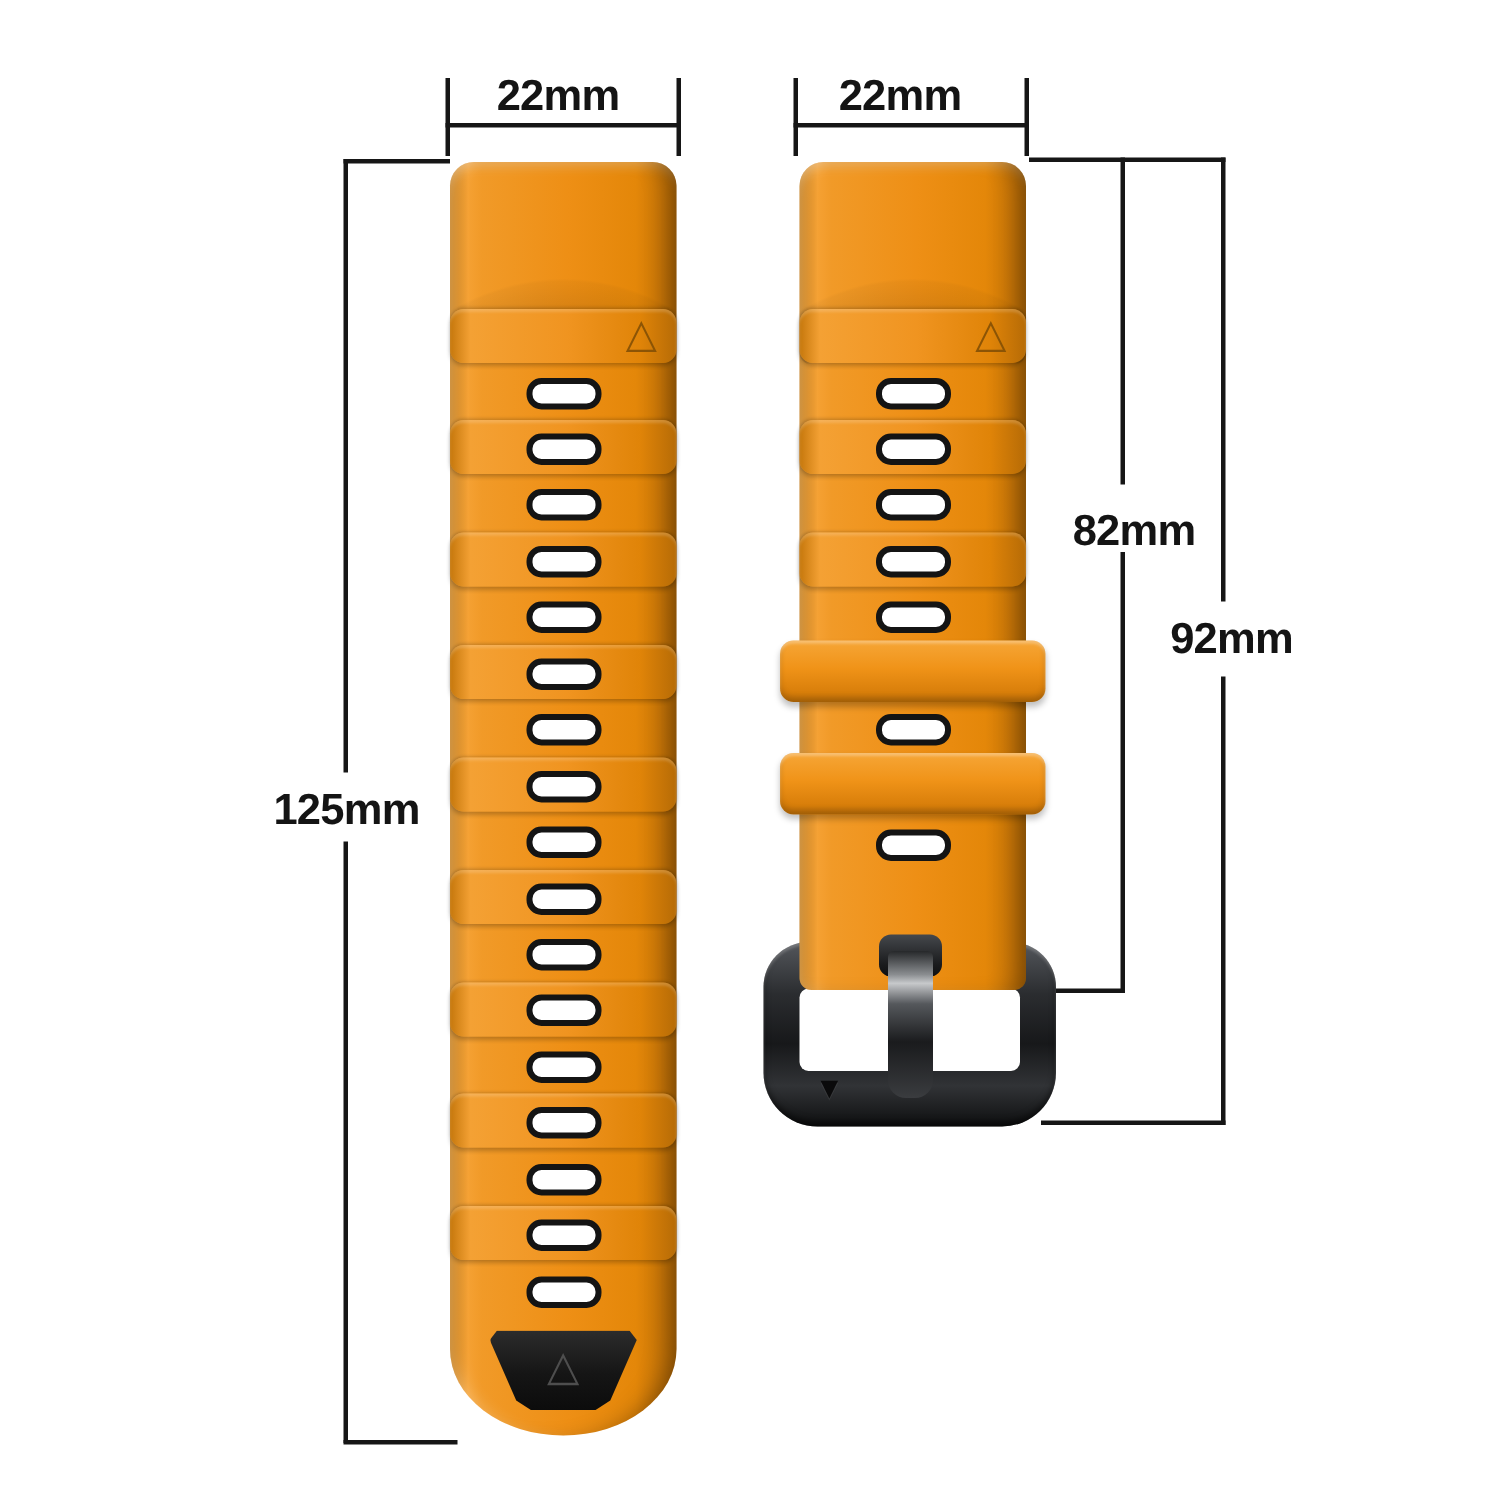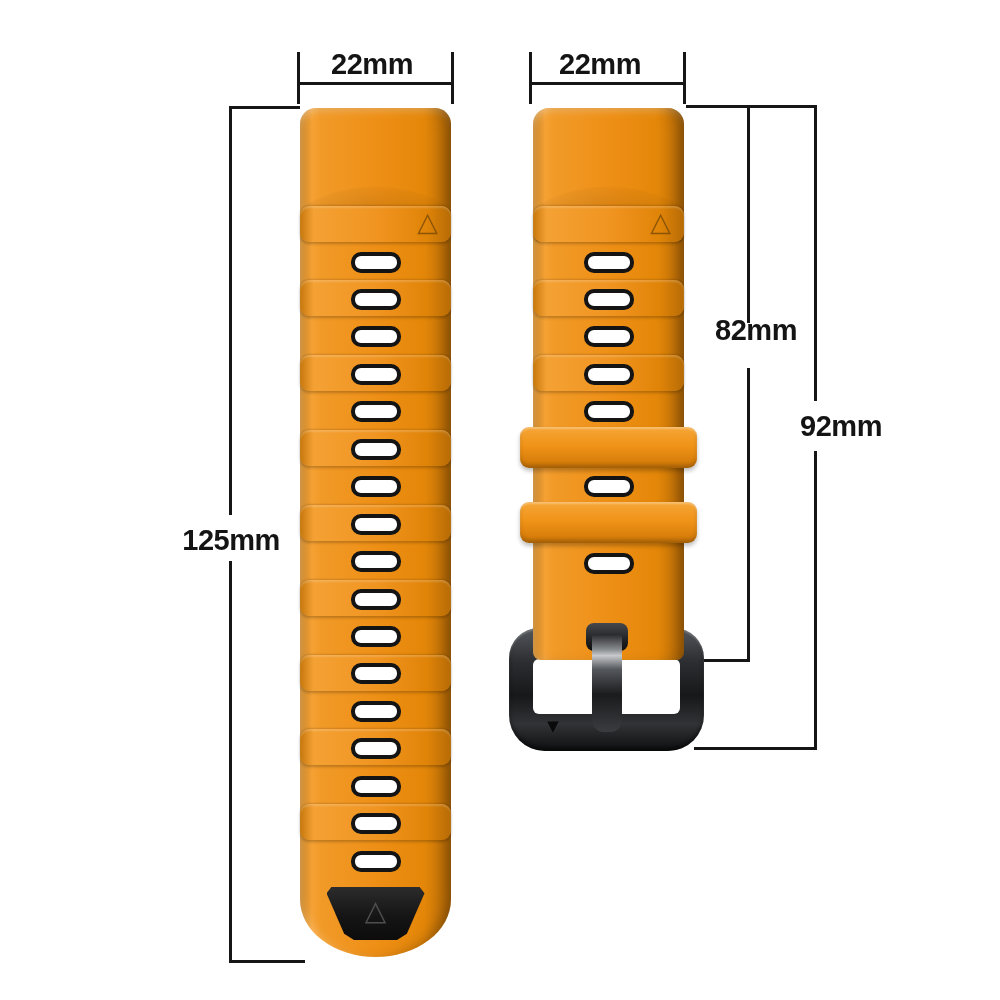--- a/index.html
+++ b/index.html
@@ -89,26 +89,26 @@
   <div class="line" style="left:229px;top:106px;width:71px;height:3px;"></div>
   <div class="line" style="left:229px;top:106px;width:3px;height:409px;"></div>
   <div class="line" style="left:229px;top:561px;width:3px;height:401px;"></div>
   <div class="line" style="left:229px;top:960px;width:76px;height:3px;"></div>
   <div class="dim-label" style="left:231px;top:526px;">125mm</div>
 
   <div class="line" style="left:686px;top:105px;width:131px;height:3px;"></div>
   <div class="line" style="left:747px;top:105px;width:3px;height:218px;"></div>
   <div class="line" style="left:747px;top:368px;width:3px;height:294px;"></div>
   <div class="line" style="left:703px;top:659px;width:47px;height:3px;"></div>
-  <div class="dim-label" style="left:756px;top:316px;">82mm</div>
+  <div class="dim-label" style="left:756px;top:340px;">82mm</div>
 
   <div class="line" style="left:814px;top:105px;width:3px;height:296px;"></div>
   <div class="line" style="left:814px;top:451px;width:3px;height:299px;"></div>
   <div class="line" style="left:694px;top:747px;width:123px;height:3px;"></div>
-  <div class="dim-label" style="left:821px;top:412px;margin-left:20px;">92mm</div>
+  <div class="dim-label" style="left:821px;top:412px;">92mm</div>
 
   <div class="buckle-frame"></div>
   <div class="buckle-opening"></div>
 
   <div class="strap strap-left strap-z">
     <div class="neck-shade"></div>
     <div class="band" style="top:98px;">
       <span class="tri-outline">△</span>
     </div>
 

